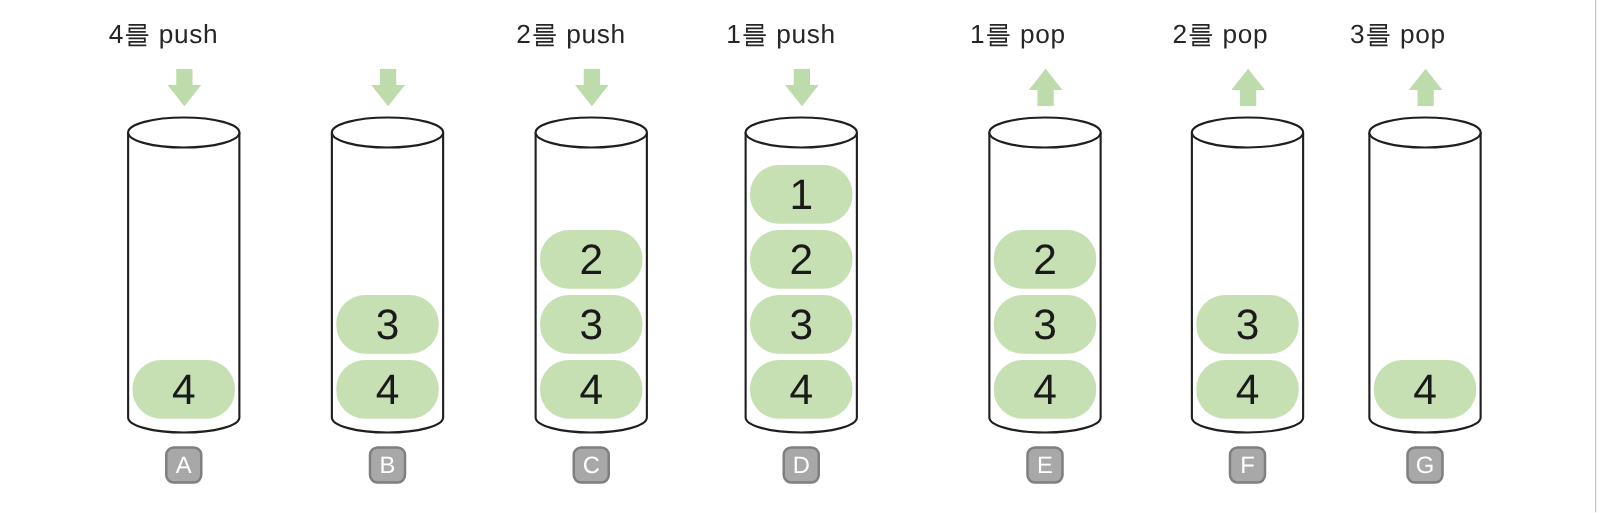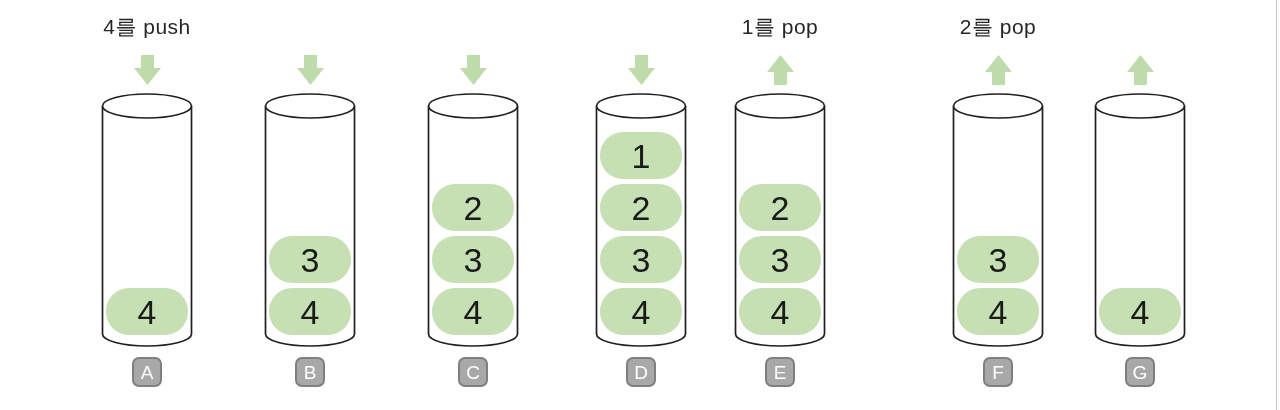--- a/index.html
+++ b/index.html
@@ -12,21 +12,21 @@
     --label-text:#262626;
     --pill-text:#1a1a1a;
     --edge-line:#c9c9c9;
   }
   *{margin:0;padding:0;box-sizing:border-box;}
   html,body{width:1280px;height:410px;background:#ffffff;overflow:hidden;
     font-family:"Liberation Sans","DejaVu Sans",sans-serif;}
   .stage{position:relative;width:1280px;height:410px;background:#ffffff;}
   .edge-line{position:absolute;top:0;bottom:0;right:3px;width:1px;background:var(--edge-line);}
   .col{position:absolute;top:0;width:120px;height:410px;}
-  .label{position:absolute;top:13px;left:0;width:100%;text-align:center;
+  .label{position:absolute;top:13px;left:0;width:100%;text-align:left;
     font-size:21px;color:var(--label-text);white-space:nowrap;letter-spacing:.5px;}
   .arrow{position:absolute;top:55px;left:46.5px;width:27px;height:30px;fill:var(--arrow-fill);}
   .arrow.up{transform:rotate(180deg);}
   .cylinder{position:absolute;top:92px;left:14px;width:92px;height:256px;}
   .stack{position:absolute;left:19px;width:82px;bottom:75px;
     display:flex;flex-direction:column;gap:5px;z-index:2;}
   .pill{width:82px;height:47px;border-radius:23px;background:var(--pill-fill);
     display:flex;align-items:center;justify-content:center;
     font-size:34px;color:var(--pill-text);line-height:1;}
   .badge{position:absolute;top:357px;left:45px;width:30px;height:30px;
@@ -63,53 +63,55 @@
       <ellipse cx="46" cy="14" rx="44.5" ry="12" fill="#ffffff" stroke="var(--cyl-stroke)" stroke-width="1.7"></ellipse>
     </svg>
     <div class="stack">
         <div class="pill">3</div>
         <div class="pill">4</div>
       </div>
     <div class="badge">B</div>
   </div>
 
   <div class="col" style="left:413px">
+    <div class="label">2를 push</div>
     <svg class="arrow" viewBox="0 0 27 30">
         <path d="M7,0 L20,0 L20,13 L27,13 L13.5,30 L0,13 L7,13 Z"></path>
       </svg>
     <svg class="cylinder" viewBox="0 0 92 256">
       <path d="M1.5,14 V242 A44.5,12 0 0 0 90.5,242 V14" fill="#ffffff" stroke="var(--cyl-stroke)" stroke-width="1.7"></path>
       <ellipse cx="46" cy="14" rx="44.5" ry="12" fill="#ffffff" stroke="var(--cyl-stroke)" stroke-width="1.7"></ellipse>
     </svg>
     <div class="stack">
         <div class="pill">2</div>
         <div class="pill">3</div>
         <div class="pill">4</div>
       </div>
     <div class="badge">C</div>
   </div>
 
   <div class="col" style="left:581px">
+    <div class="label">1를 push</div>
     <svg class="arrow" viewBox="0 0 27 30">
         <path d="M7,0 L20,0 L20,13 L27,13 L13.5,30 L0,13 L7,13 Z"></path>
       </svg>
     <svg class="cylinder" viewBox="0 0 92 256">
       <path d="M1.5,14 V242 A44.5,12 0 0 0 90.5,242 V14" fill="#ffffff" stroke="var(--cyl-stroke)" stroke-width="1.7"></path>
       <ellipse cx="46" cy="14" rx="44.5" ry="12" fill="#ffffff" stroke="var(--cyl-stroke)" stroke-width="1.7"></ellipse>
     </svg>
     <div class="stack">
         <div class="pill">1</div>
         <div class="pill">2</div>
         <div class="pill">3</div>
         <div class="pill">4</div>
       </div>
     <div class="badge">D</div>
   </div>
 
-  <div class="col" style="left:720px">
+  <div class="col" style="left:776px">
     <div class="label">1를 pop</div>
     <svg class="arrow up" viewBox="0 0 27 30">
         <path d="M7,0 L20,0 L20,13 L27,13 L13.5,30 L0,13 L7,13 Z"></path>
       </svg>
     <svg class="cylinder" viewBox="0 0 92 256">
       <path d="M1.5,14 V242 A44.5,12 0 0 0 90.5,242 V14" fill="#ffffff" stroke="var(--cyl-stroke)" stroke-width="1.7"></path>
       <ellipse cx="46" cy="14" rx="44.5" ry="12" fill="#ffffff" stroke="var(--cyl-stroke)" stroke-width="1.7"></ellipse>
     </svg>
     <div class="stack">
         <div class="pill">2</div>
@@ -129,20 +131,21 @@
       <ellipse cx="46" cy="14" rx="44.5" ry="12" fill="#ffffff" stroke="var(--cyl-stroke)" stroke-width="1.7"></ellipse>
     </svg>
     <div class="stack">
         <div class="pill">3</div>
         <div class="pill">4</div>
       </div>
     <div class="badge">F</div>
   </div>
 
   <div class="col" style="left:1080px">
+    <div class="label">3를 pop</div>
     <svg class="arrow up" viewBox="0 0 27 30">
         <path d="M7,0 L20,0 L20,13 L27,13 L13.5,30 L0,13 L7,13 Z"></path>
       </svg>
     <svg class="cylinder" viewBox="0 0 92 256">
       <path d="M1.5,14 V242 A44.5,12 0 0 0 90.5,242 V14" fill="#ffffff" stroke="var(--cyl-stroke)" stroke-width="1.7"></path>
       <ellipse cx="46" cy="14" rx="44.5" ry="12" fill="#ffffff" stroke="var(--cyl-stroke)" stroke-width="1.7"></ellipse>
     </svg>
     <div class="stack">
         <div class="pill">4</div>
       </div>

